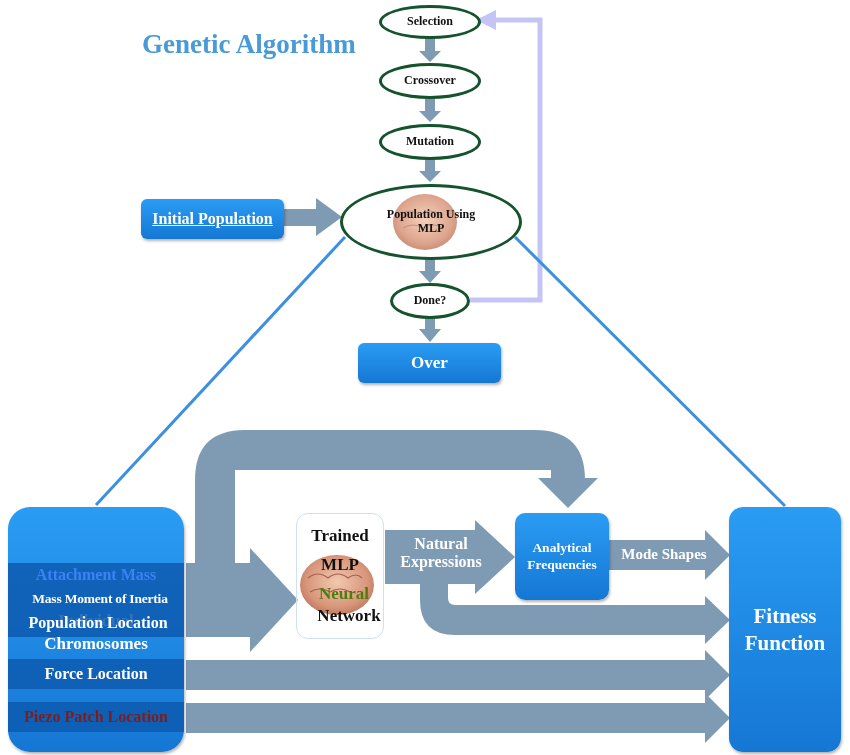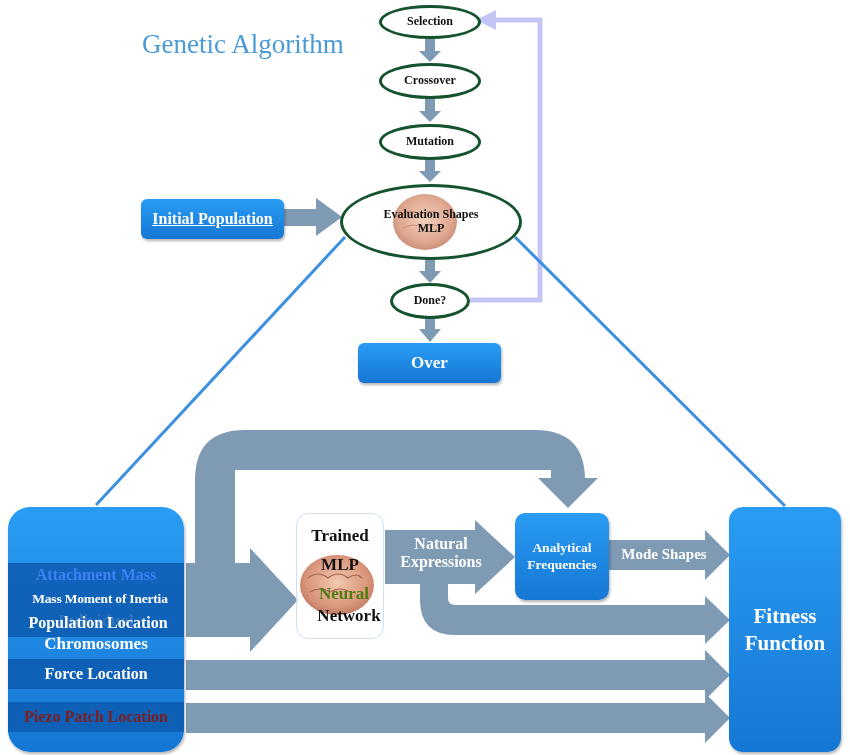--- a/index.html
+++ b/index.html
@@ -80,27 +80,27 @@
   <g>
     <ellipse cx="425" cy="222" rx="32" ry="28" fill="url(#brainGrad)" opacity="0.85"></ellipse>
     <path d="M400,215 q10,-8 20,0 q10,-8 20,0 M403,228 q10,-6 20,0 q10,-6 20,0" stroke="#b57060" stroke-width="1" fill="none" opacity="0.6"></path>
   </g>
   <g>
     <ellipse cx="337" cy="585" rx="37" ry="30" fill="url(#brainGrad)"></ellipse>
     <path d="M308,578 q10,-8 20,0 q10,-8 20,0 q8,-6 14,0 M310,592 q10,-6 20,0 q10,-6 20,0" stroke="#a5604e" stroke-width="1.2" fill="none"></path>
   </g>
 </svg>
 
-<div class="lbl" style="left:142px; top:30px; font-size:27px; font-weight:normal; color:#4a9ad8; text-align:center;">Genetic Algorithm</div>
+<div class="lbl" style="left:142px; top:30px; font-size:27px; font-weight:bold; color:#4a9ad8; text-align:center;">Genetic Algorithm</div>
 
 <div class="ell" style="left:379px; top:5px; width:102px; height:34px;">Selection</div>
 <div class="ell" style="left:379px; top:63px; width:102px; height:36px;">Crossover</div>
 <div class="ell" style="left:379px; top:124px; width:102px; height:36px;">Mutation</div>
 <div class="ell" style="left:340px; top:184px; width:182px; height:76px; background:transparent; flex-direction:column;">
-  <span>Evaluation Shapes</span>
+  <span>Population Using</span>
   <span>MLP</span>
 </div>
 <div class="ell" style="left:390px; top:283px; width:80px; height:36px;">Done?</div>
 
 <div class="bbox" style="left:141px; top:199px; width:143px; height:40px; font-size:16px;text-decoration:underline;">Initial Population</div>
 <div class="bbox" style="left:358px; top:343px; width:143px; height:40px; font-size:17px;">Over</div>
 
 <div class="bbox" style="left:8px; top:507px; width:176px; height:245px; border-radius:22px; align-items:flex-start; padding-top:6px; font-size:17px; line-height:1.3; flex-direction:column;">
   <span style="width:100%;">Individual</span>
   <span style="width:100%;">Chromosomes</span>

